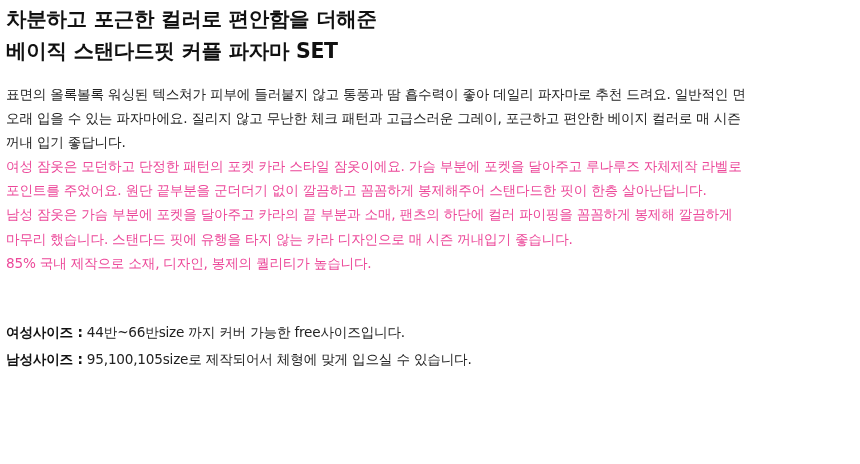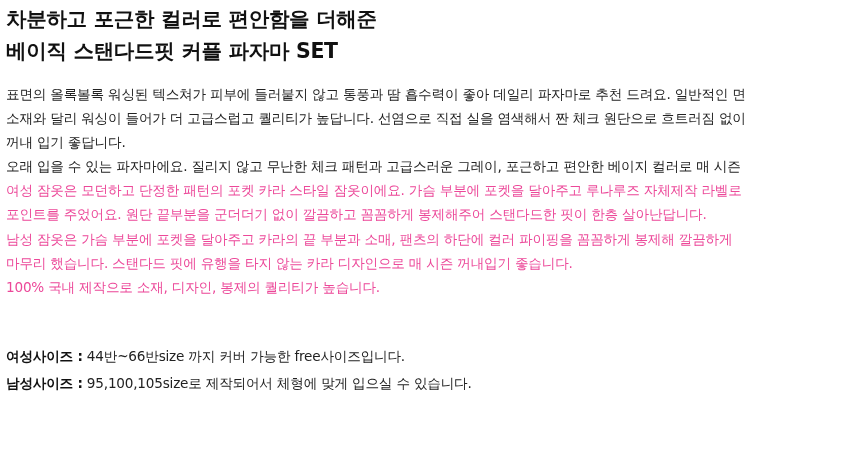--- a/index.html
+++ b/index.html
@@ -82,32 +82,31 @@
 
 <div class="page">
 
   <h1 class="headline">
     <span class="headline-line">차분하고 포근한 컬러로 편안함을 더해준</span>
     <span class="headline-line">베이직 스탠다드핏 커플 파자마 SET</span>
   </h1>
 
   <p class="body-para">
     <span class="ln">표면의 올록볼록 워싱된 텍스쳐가 피부에 들러붙지 않고 통풍과 땀 흡수력이 좋아 데일리 파자마로 추천 드려요. 일반적인 면</span>
-    <span class="ln">소재와 달리 워싱이 들어가 더 고급스럽고 퀄리티가 높답니다. 선염으로 직접 실을 염색해서 짠 체크 원단으로 흐트러짐 없이</span>
+    <span class="ln">오래 입을 수 있는 파자마에요. 질리지 않고 무난한 체크 패턴과 고급스러운 그레이, 포근하고 편안한 베이지 컬러로 매 시즌</span>
     <span class="ln">꺼내 입기 좋답니다.</span>
-    <span class="ln">오래 입을 수 있는 파자마에요. 질리지 않고 무난한 체크 패턴과 고급스러운 그레이, 포근하고 편안한 베이지 컬러로 매 시즌</span>
   </p>
 
 
   <div class="detail-block">
     <span class="ln">여성 잠옷은 모던하고 단정한 패턴의 포켓 카라 스타일 잠옷이에요. 가슴 부분에 포켓을 달아주고 루나루즈 자체제작 라벨로</span>
     <span class="ln">포인트를 주었어요. 원단 끝부분을 군더더기 없이 깔끔하고 꼼꼼하게 봉제해주어 스탠다드한 핏이 한층 살아난답니다.</span>
     <span class="ln">남성 잠옷은 가슴 부분에 포켓을 달아주고 카라의 끝 부분과 소매, 팬츠의 하단에 컬러 파이핑을 꼼꼼하게 봉제해 깔끔하게</span>
     <span class="ln">마무리 했습니다. 스탠다드 핏에 유행을 타지 않는 카라 디자인으로 매 시즌 꺼내입기 좋습니다.</span>
-    <span class="ln">100% 국내 제작으로 소재, 디자인, 봉제의 퀄리티가 높습니다.</span>
+    <span class="ln">85% 국내 제작으로 소재, 디자인, 봉제의 퀄리티가 높습니다.</span>
   </div>
 
   <div class="size-block">
     <span class="size-row">
       <span class="size-label">여성사이즈 :</span><span> 44반~66반size 까지 커버 가능한 free사이즈입니다.</span>
     </span>
     <span class="size-row">
       <span class="size-label">남성사이즈 :</span><span> 95,100,105size로 제작되어서 체형에 맞게 입으실 수 있습니다.</span>
     </span>
   </div>

